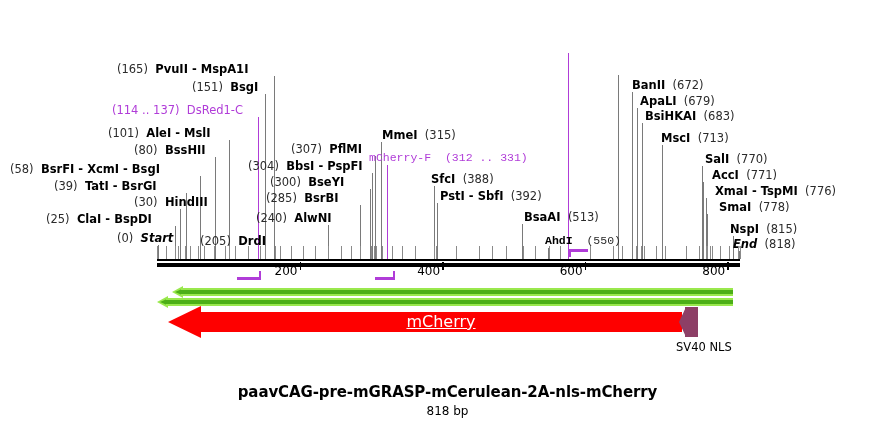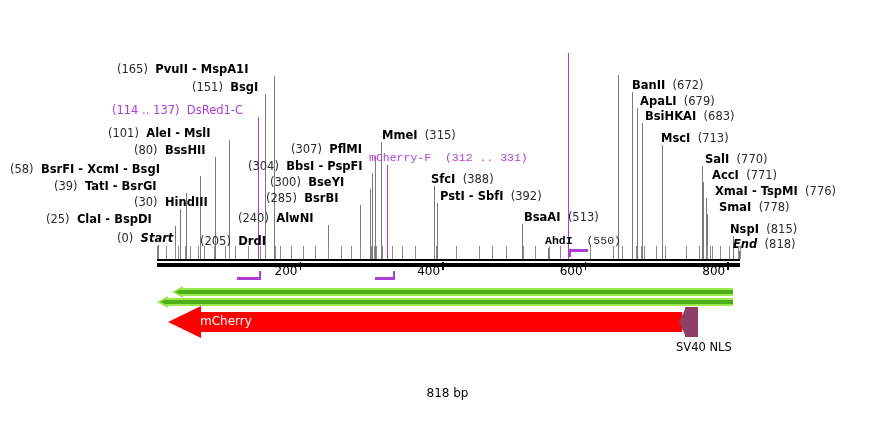--- a/index.html
+++ b/index.html
@@ -148,22 +148,23 @@
   }
   .feat-red .rhead {
     position: absolute; left: 0; top: 0;
     width: 0; height: 0;
     border-top: 16px solid transparent;
     border-bottom: 16px solid transparent;
     border-right: 33px solid #fe0000;
   }
   .feat-red .rlabel {
     position: absolute; top: 8px; left: 32px;
-    color: #ffffff; font-size: 12px; 
+    color: #ffffff; font-size: 16px; text-align: center;
     line-height: 15px;
+    text-decoration: underline;
   }
 
   .feat-nls {
     position: absolute;
     width: 19px; height: 30px;
   }
   .feat-nls .nbody {
     position: absolute; left: 6px; top: 0; width: 13px; height: 30px;
     background: #8d3f66;
   }
@@ -243,21 +244,21 @@
       <div class="lbl" style="left: 134px; top: 144px;"><span class="pos">(80)</span>&nbsp;&nbsp;<span><span class="enz">BssHII</span></span></div>
       <div class="lbl" style="left: 10px; top: 163px;"><span class="pos">(58)</span>&nbsp;&nbsp;<span><span class="enz">BsrFI</span><span class="dash"> - </span><span class="enz">XcmI</span><span class="dash"> - </span><span class="enz">BsgI</span></span></div>
       <div class="lbl" style="left: 54px; top: 180px;"><span class="pos">(39)</span>&nbsp;&nbsp;<span><span class="enz">TatI</span><span class="dash"> - </span><span class="enz">BsrGI</span></span></div>
       <div class="lbl" style="left: 104px; top: 196px; margin-left: 30px;"><span class="pos">(30)</span>&nbsp;&nbsp;<span><span class="enz">HindIII</span></span></div>
       <div class="lbl" style="left: 46px; top: 213px;"><span class="pos">(25)</span>&nbsp;&nbsp;<span><span class="enz">ClaI</span><span class="dash"> - </span><span class="enz">BspDI</span></span></div>
       <div class="lbl terminus" style="left: 90px; top: 232px; margin-left: 27px;"><span class="pos">(0)</span>&nbsp;&nbsp;<span><span class="enz">Start</span></span></div>
       <div class="lbl" style="left: 291px; top: 143px;"><span class="pos">(307)</span>&nbsp;&nbsp;<span><span class="enz">PflMI</span></span></div>
       <div class="lbl" style="left: 232px; top: 160px; margin-left: 16px;"><span class="pos">(304)</span>&nbsp;&nbsp;<span><span class="enz">BbsI</span><span class="dash"> - </span><span class="enz">PspFI</span></span></div>
       <div class="lbl" style="left: 270px; top: 176px;"><span class="pos">(300)</span>&nbsp;&nbsp;<span><span class="enz">BseYI</span></span></div>
       <div class="lbl" style="left: 266px; top: 192px;"><span class="pos">(285)</span>&nbsp;&nbsp;<span><span class="enz">BsrBI</span></span></div>
-      <div class="lbl" style="left: 238px; top: 212px; text-align: right;"><span class="pos">(240)</span>&nbsp;&nbsp;<span><span class="enz">AlwNI</span></span></div>
+      <div class="lbl" style="left: 256px; top: 212px; text-align: right;"><span class="pos">(240)</span>&nbsp;&nbsp;<span><span class="enz">AlwNI</span></span></div>
       <div class="lbl" style="left: 200px; top: 235px;"><span class="pos">(205)</span>&nbsp;&nbsp;<span><span class="enz">DrdI</span></span></div>
       <div class="lbl" style="left: 382px; top: 129px;"><span><span class="enz">MmeI</span></span>&nbsp;&nbsp;<span class="pos">(315)</span></div>
       <div class="lbl primer" style="left: 369px; top: 152px; font-family: Liberation Mono, monospace;"><span><span class="enz">mCherry-F</span></span>&nbsp;&nbsp;<span class="pos">(312 .. 331)</span></div>
       <div class="lbl" style="left: 431px; top: 173px;"><span><span class="enz">SfcI</span></span>&nbsp;&nbsp;<span class="pos">(388)</span></div>
       <div class="lbl" style="left: 440px; top: 190px; text-align: right;"><span><span class="enz">PstI</span><span class="dash"> - </span><span class="enz">SbfI</span></span>&nbsp;&nbsp;<span class="pos">(392)</span></div>
       <div class="lbl" style="left: 524px; top: 211px;"><span><span class="enz">BsaAI</span></span>&nbsp;&nbsp;<span class="pos">(513)</span></div>
       <div class="lbl" style="left: 545px; top: 235px; font-family: Liberation Mono, monospace;"><span><span class="enz">AhdI</span></span>&nbsp;&nbsp;<span class="pos">(550)</span></div>
       <div class="lbl" style="left: 632px; top: 79px;"><span><span class="enz">BanII</span></span>&nbsp;&nbsp;<span class="pos">(672)</span></div>
       <div class="lbl" style="left: 640px; top: 95px;"><span><span class="enz">ApaLI</span></span>&nbsp;&nbsp;<span class="pos">(679)</span></div>
       <div class="lbl" style="left: 645px; top: 110px;"><span><span class="enz">BsiHKAI</span></span>&nbsp;&nbsp;<span class="pos">(683)</span></div>
@@ -369,16 +370,17 @@
         <div class="rlabel" style="width: 482px;">mCherry</div>
       </div>
       <div class="feat-nls" style="left: 679px; top: 307px;">
         <div class="nhead"></div>
         <div class="nbody"></div>
       </div>
       <div class="nls-label" style="left: 676px; top: 340px;">SV40 NLS</div>
     </div>
 
   <div class="title-block" style="top:383px">
+    <div class="plasmid-title">paavCAG-pre-mGRASP-mCerulean-2A-nls-mCherry</div>
     <div class="plasmid-size">818 bp</div>
   </div>
 
 </div>
 
 </body></html>

